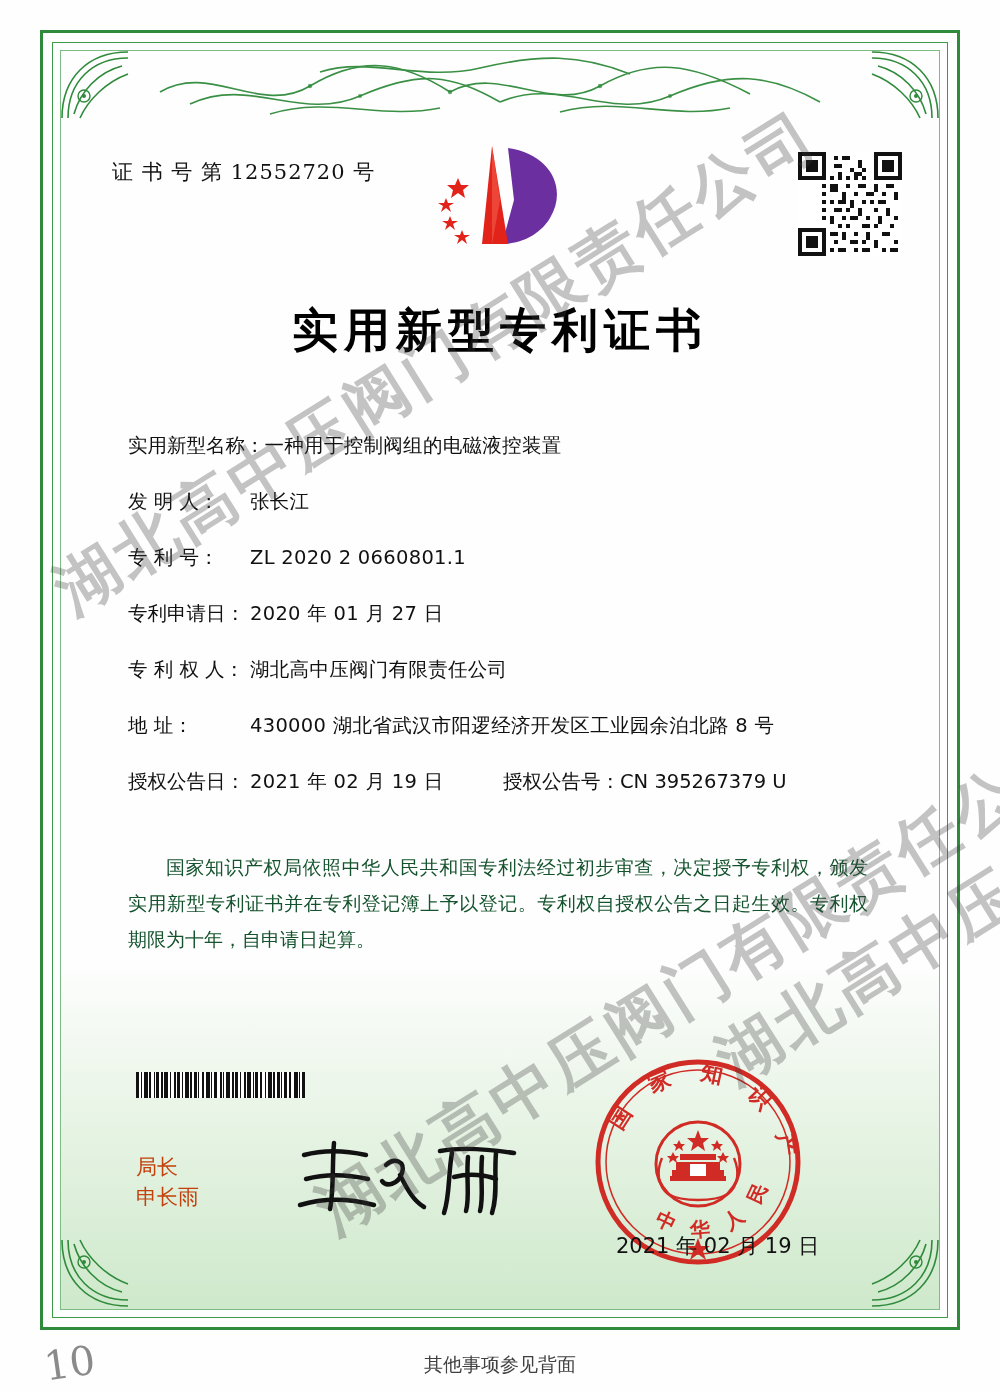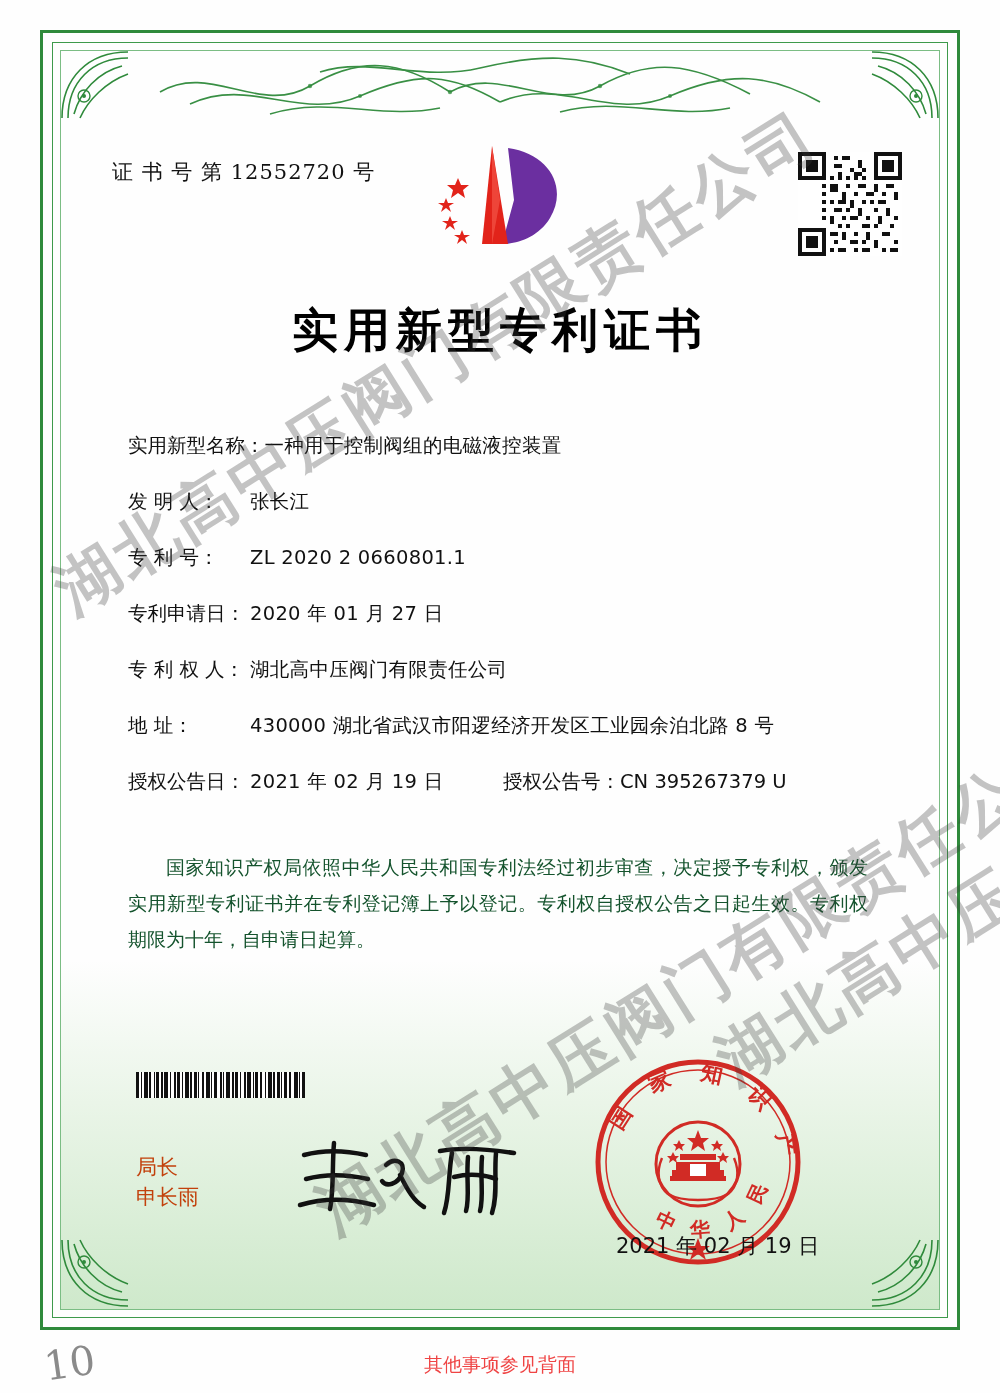--- a/index.html
+++ b/index.html
@@ -203,21 +203,21 @@
     font-size: 19px;
     color: #111;
     font-family: "DejaVu Sans", "Liberation Sans", sans-serif;
   }
   .footnote {
     position: absolute;
     left: 0; top: 1352px;
     width: 1000px;
     text-align: center;
     font-size: 19px;
-    color: #ef4444;
+    color: #404040;
     font-family: "DejaVu Sans", "Liberation Sans", sans-serif;
   }
 
   
   .wm {
     position: absolute;
     color: rgba(60,60,60,0.30);
     font-size: 64px;
     font-weight: bold;
     letter-spacing: 4px;

